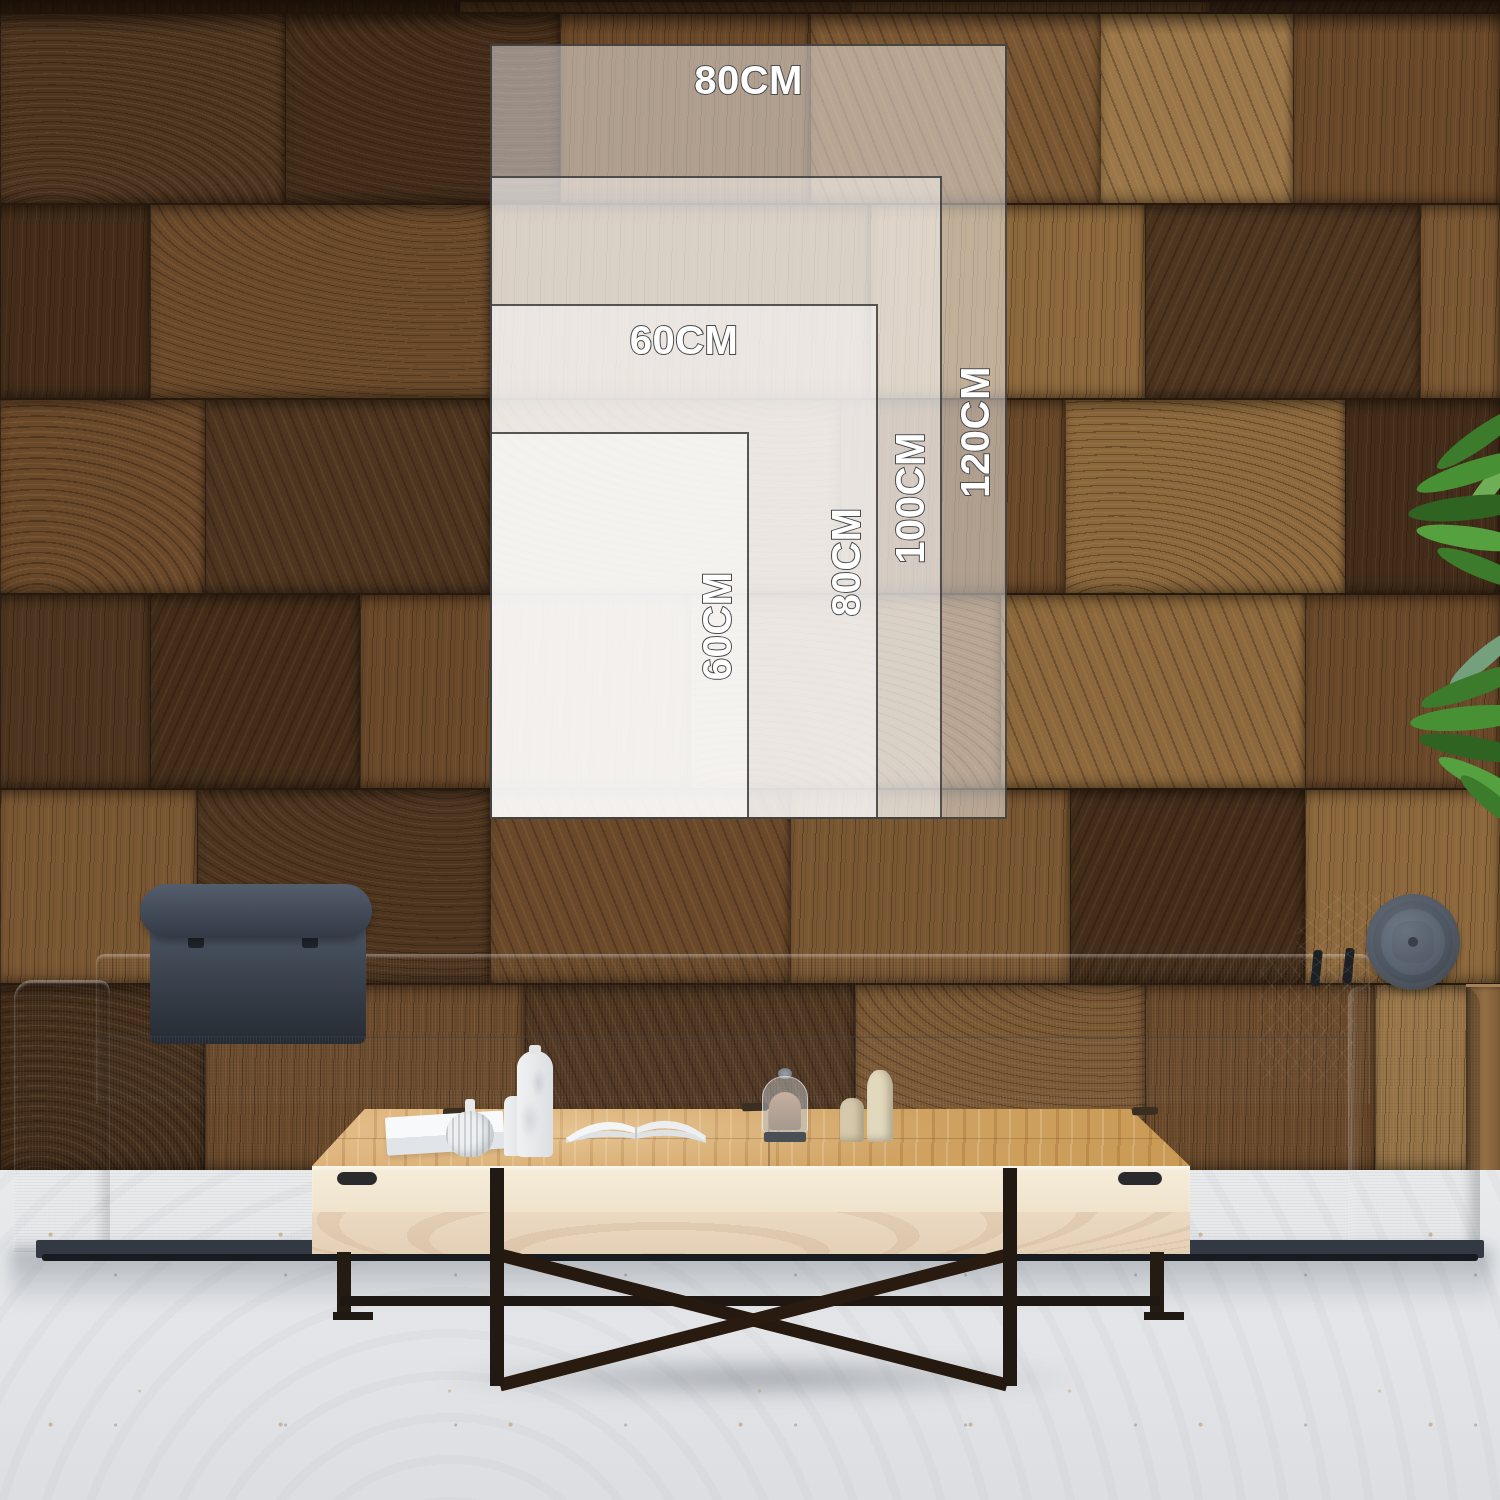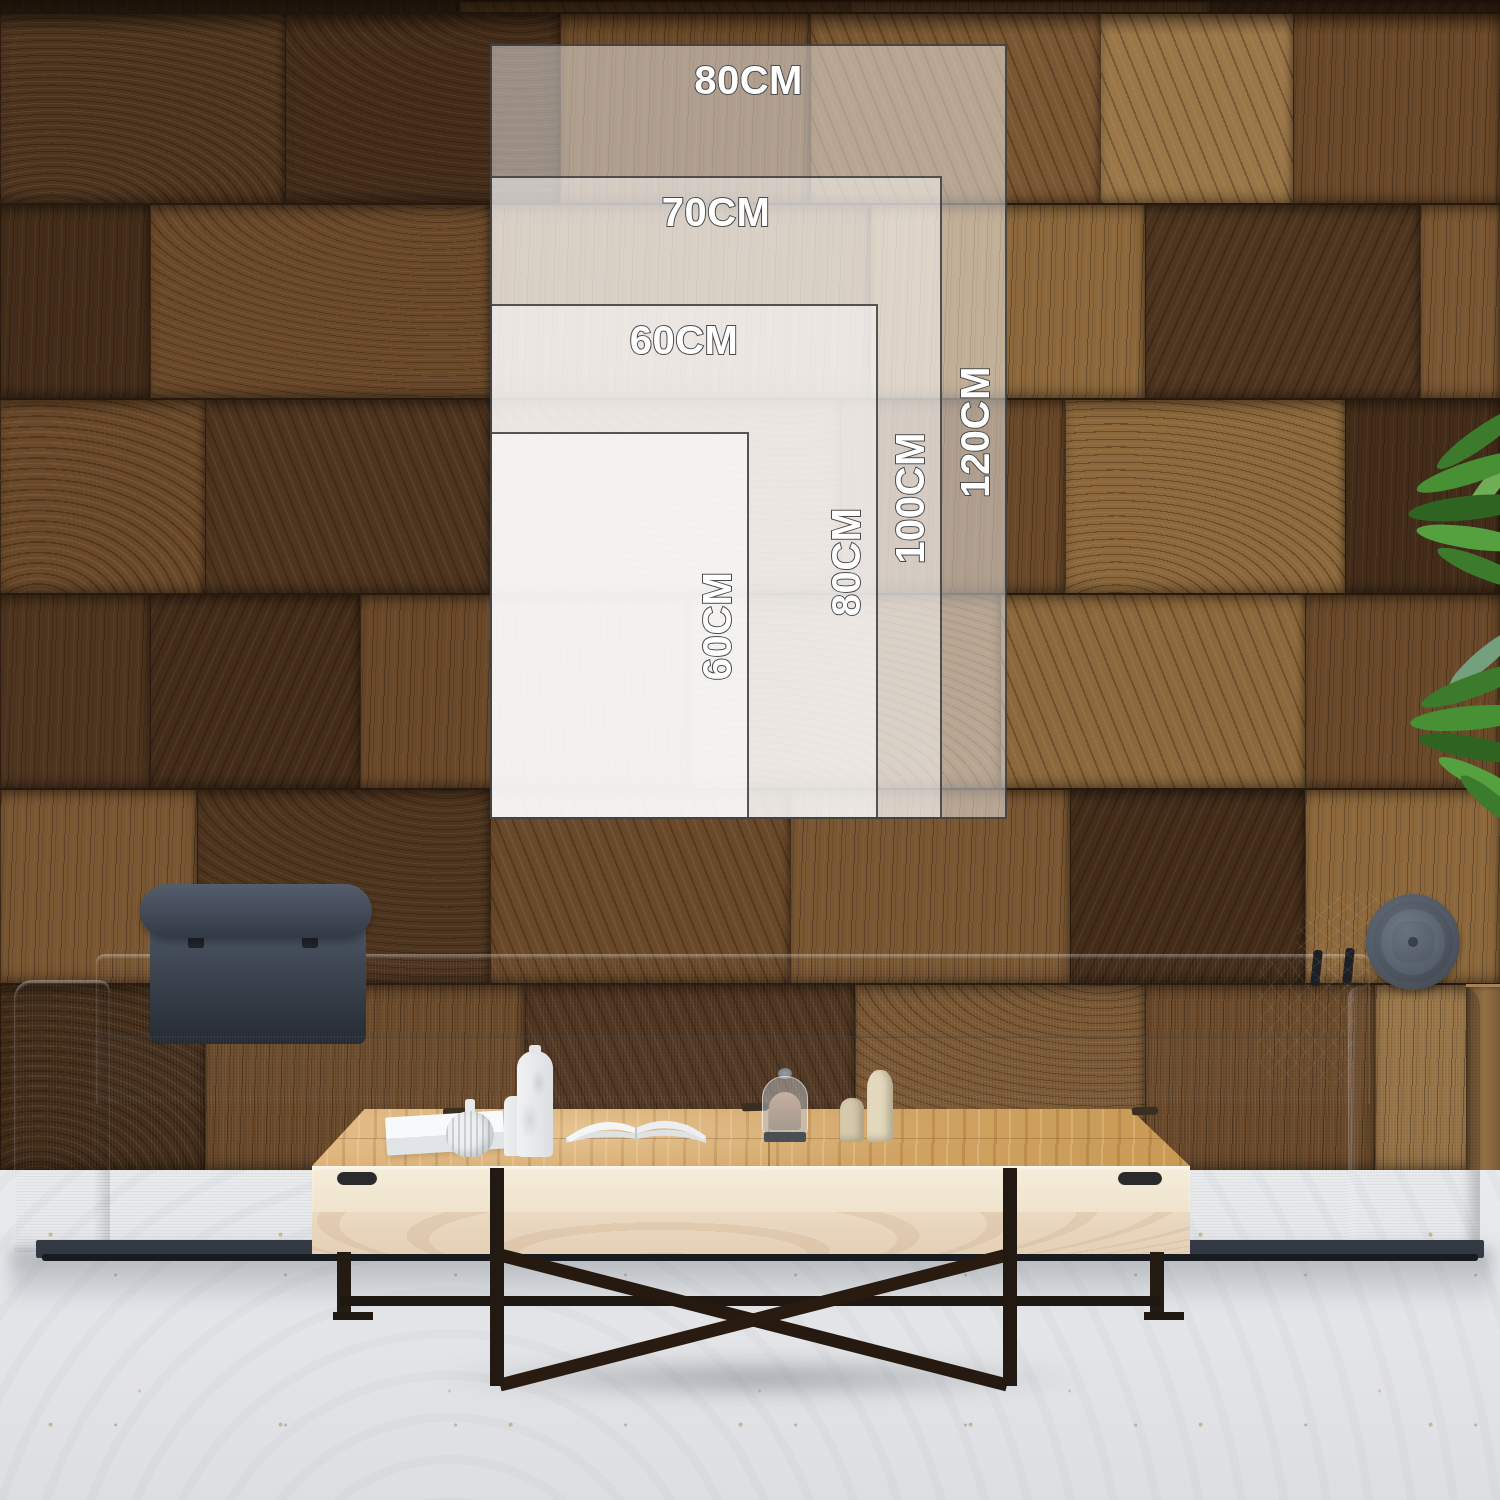--- a/index.html
+++ b/index.html
@@ -198,21 +198,20 @@
   <div class="leaning-panel"></div>
 
   <div class="floor"></div>
 
   <div>
     <div class="size-rect" style="left:490px;top:44px;width:517px;height:775px">
       <div class="sz-label sz-w">80CM</div>
       <div class="sz-label sz-h">120CM</div>
     </div>
     <div class="size-rect" style="left:490px;top:176px;width:452px;height:643px">
-      <div class="sz-label sz-w">70CM</div>
       <div class="sz-label sz-h">100CM</div>
     </div>
     <div class="size-rect" style="left:490px;top:304px;width:388px;height:515px">
       <div class="sz-label sz-w">60CM</div>
       <div class="sz-label sz-h">80CM</div>
     </div>
     <div class="size-rect" style="left:490px;top:432px;width:259px;height:387px">
       <div class="sz-label sz-h">60CM</div>
     </div>
   </div>

